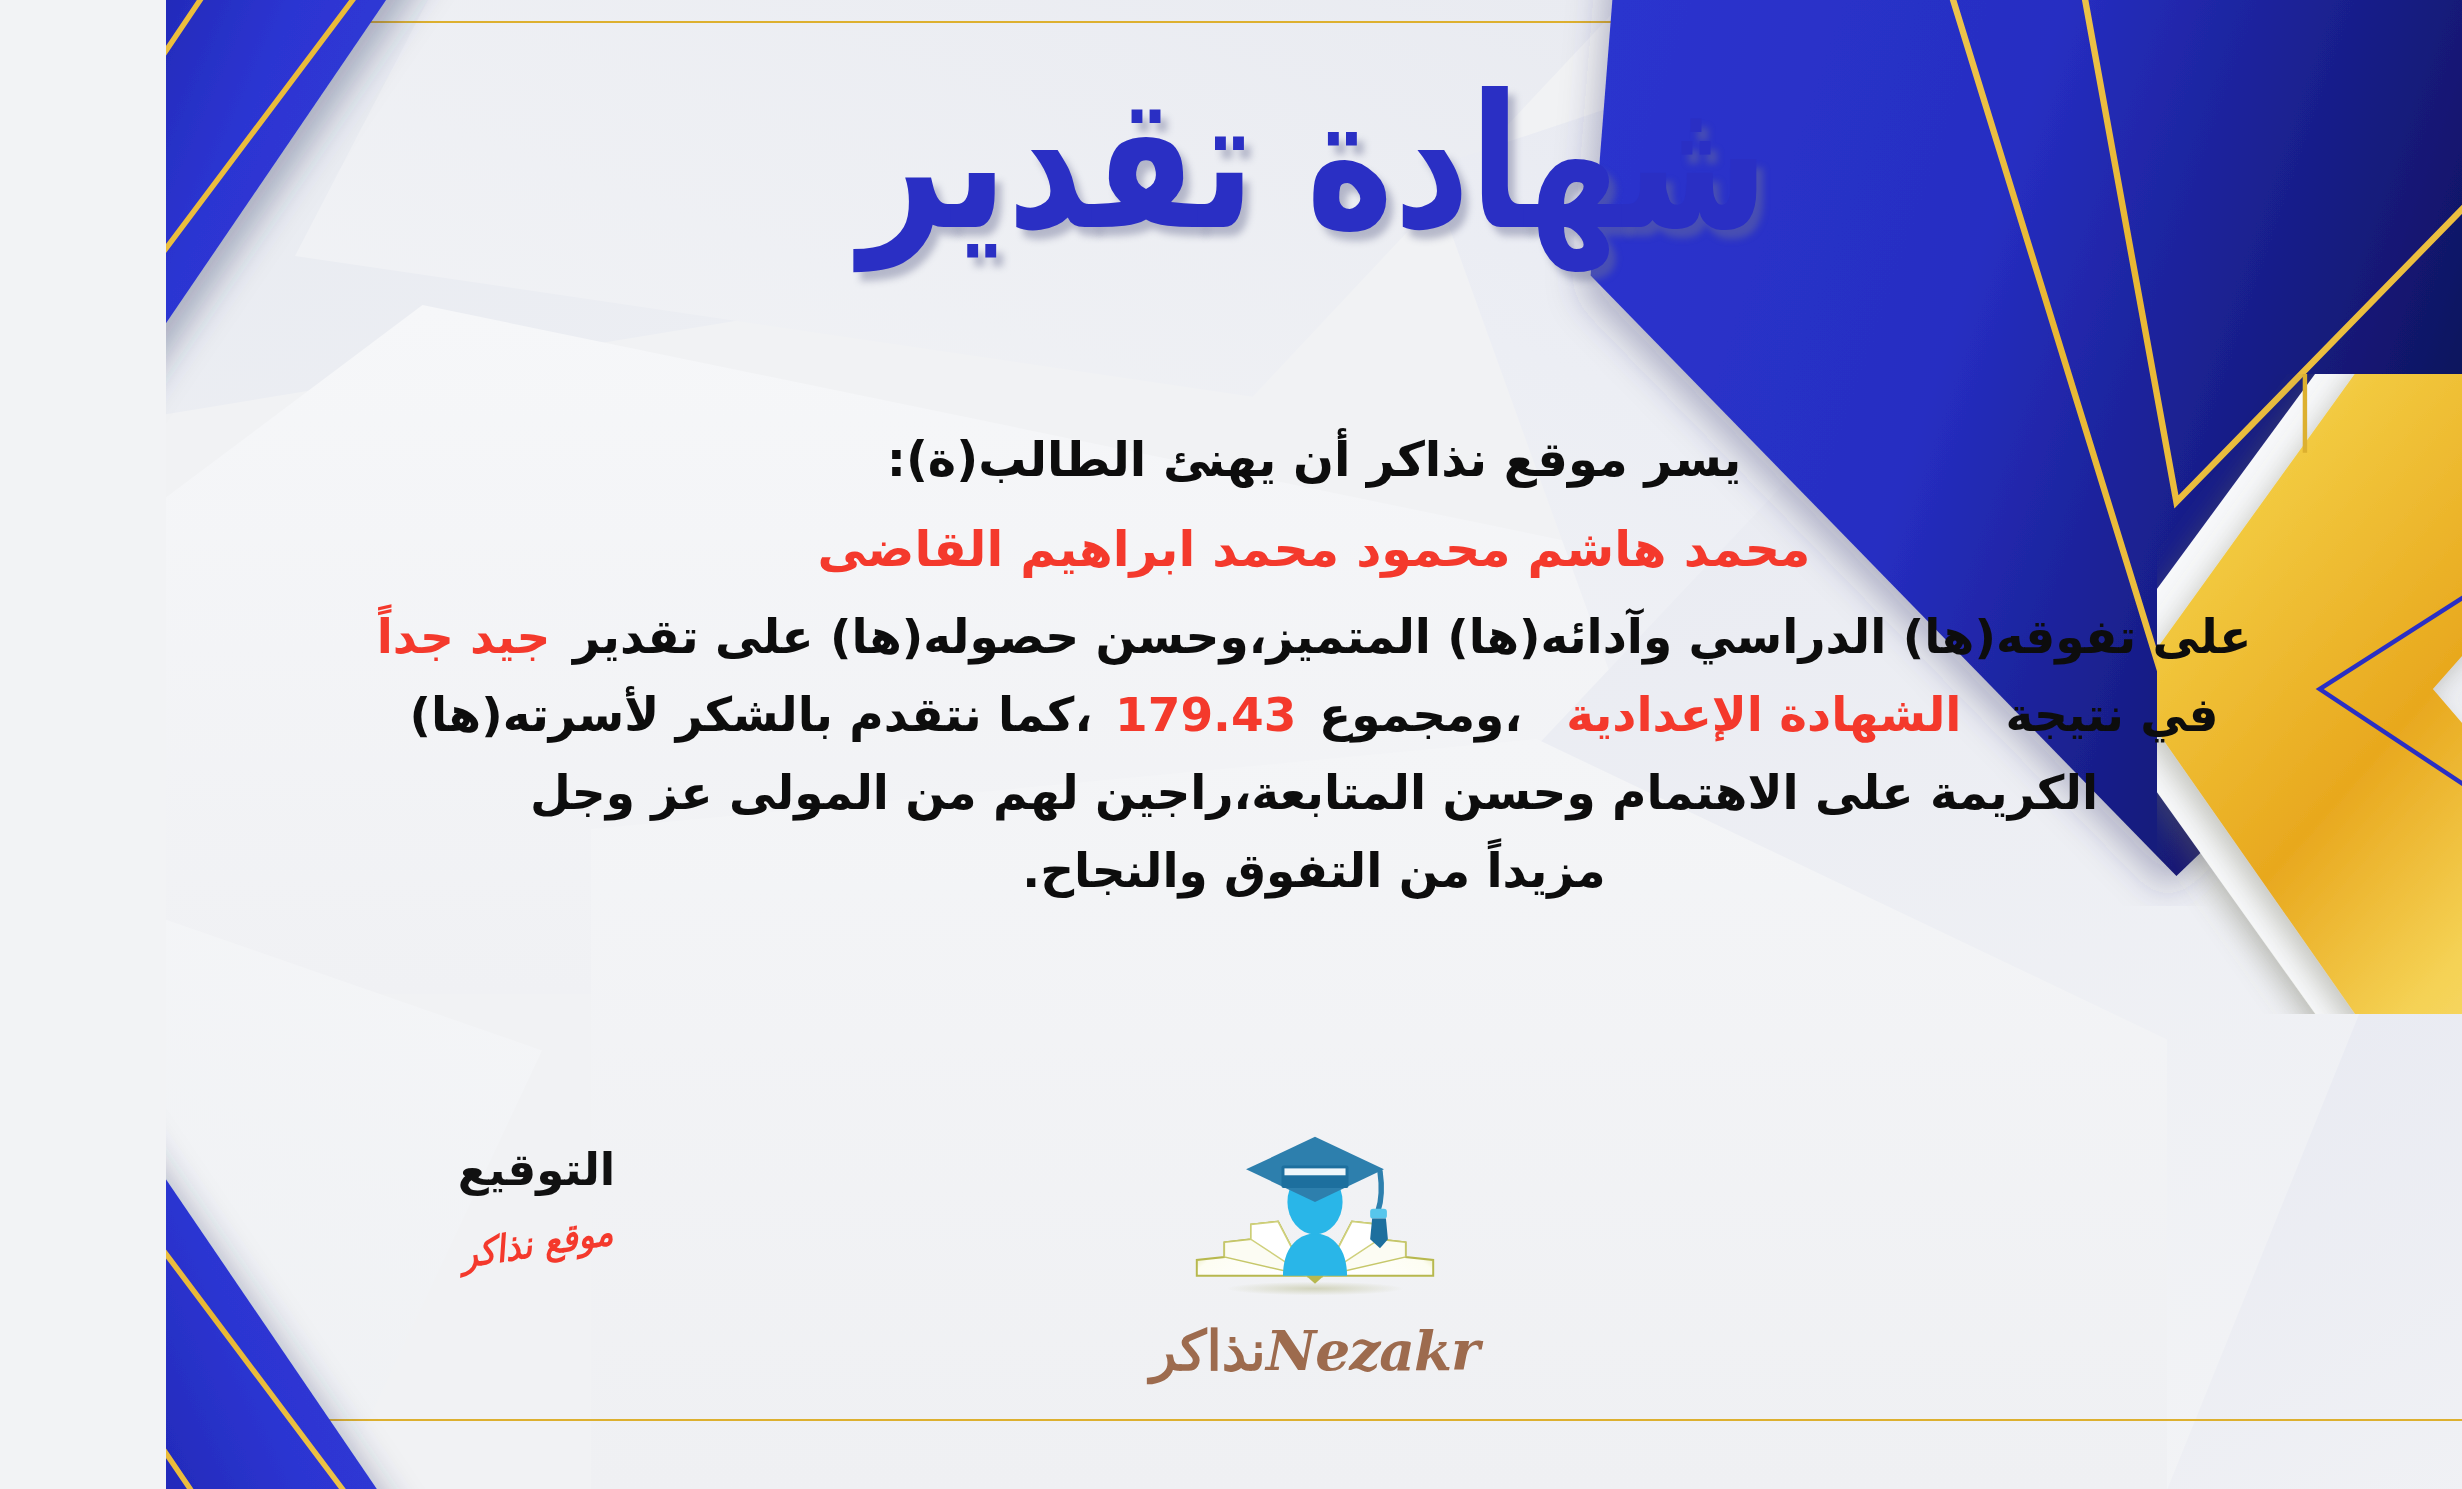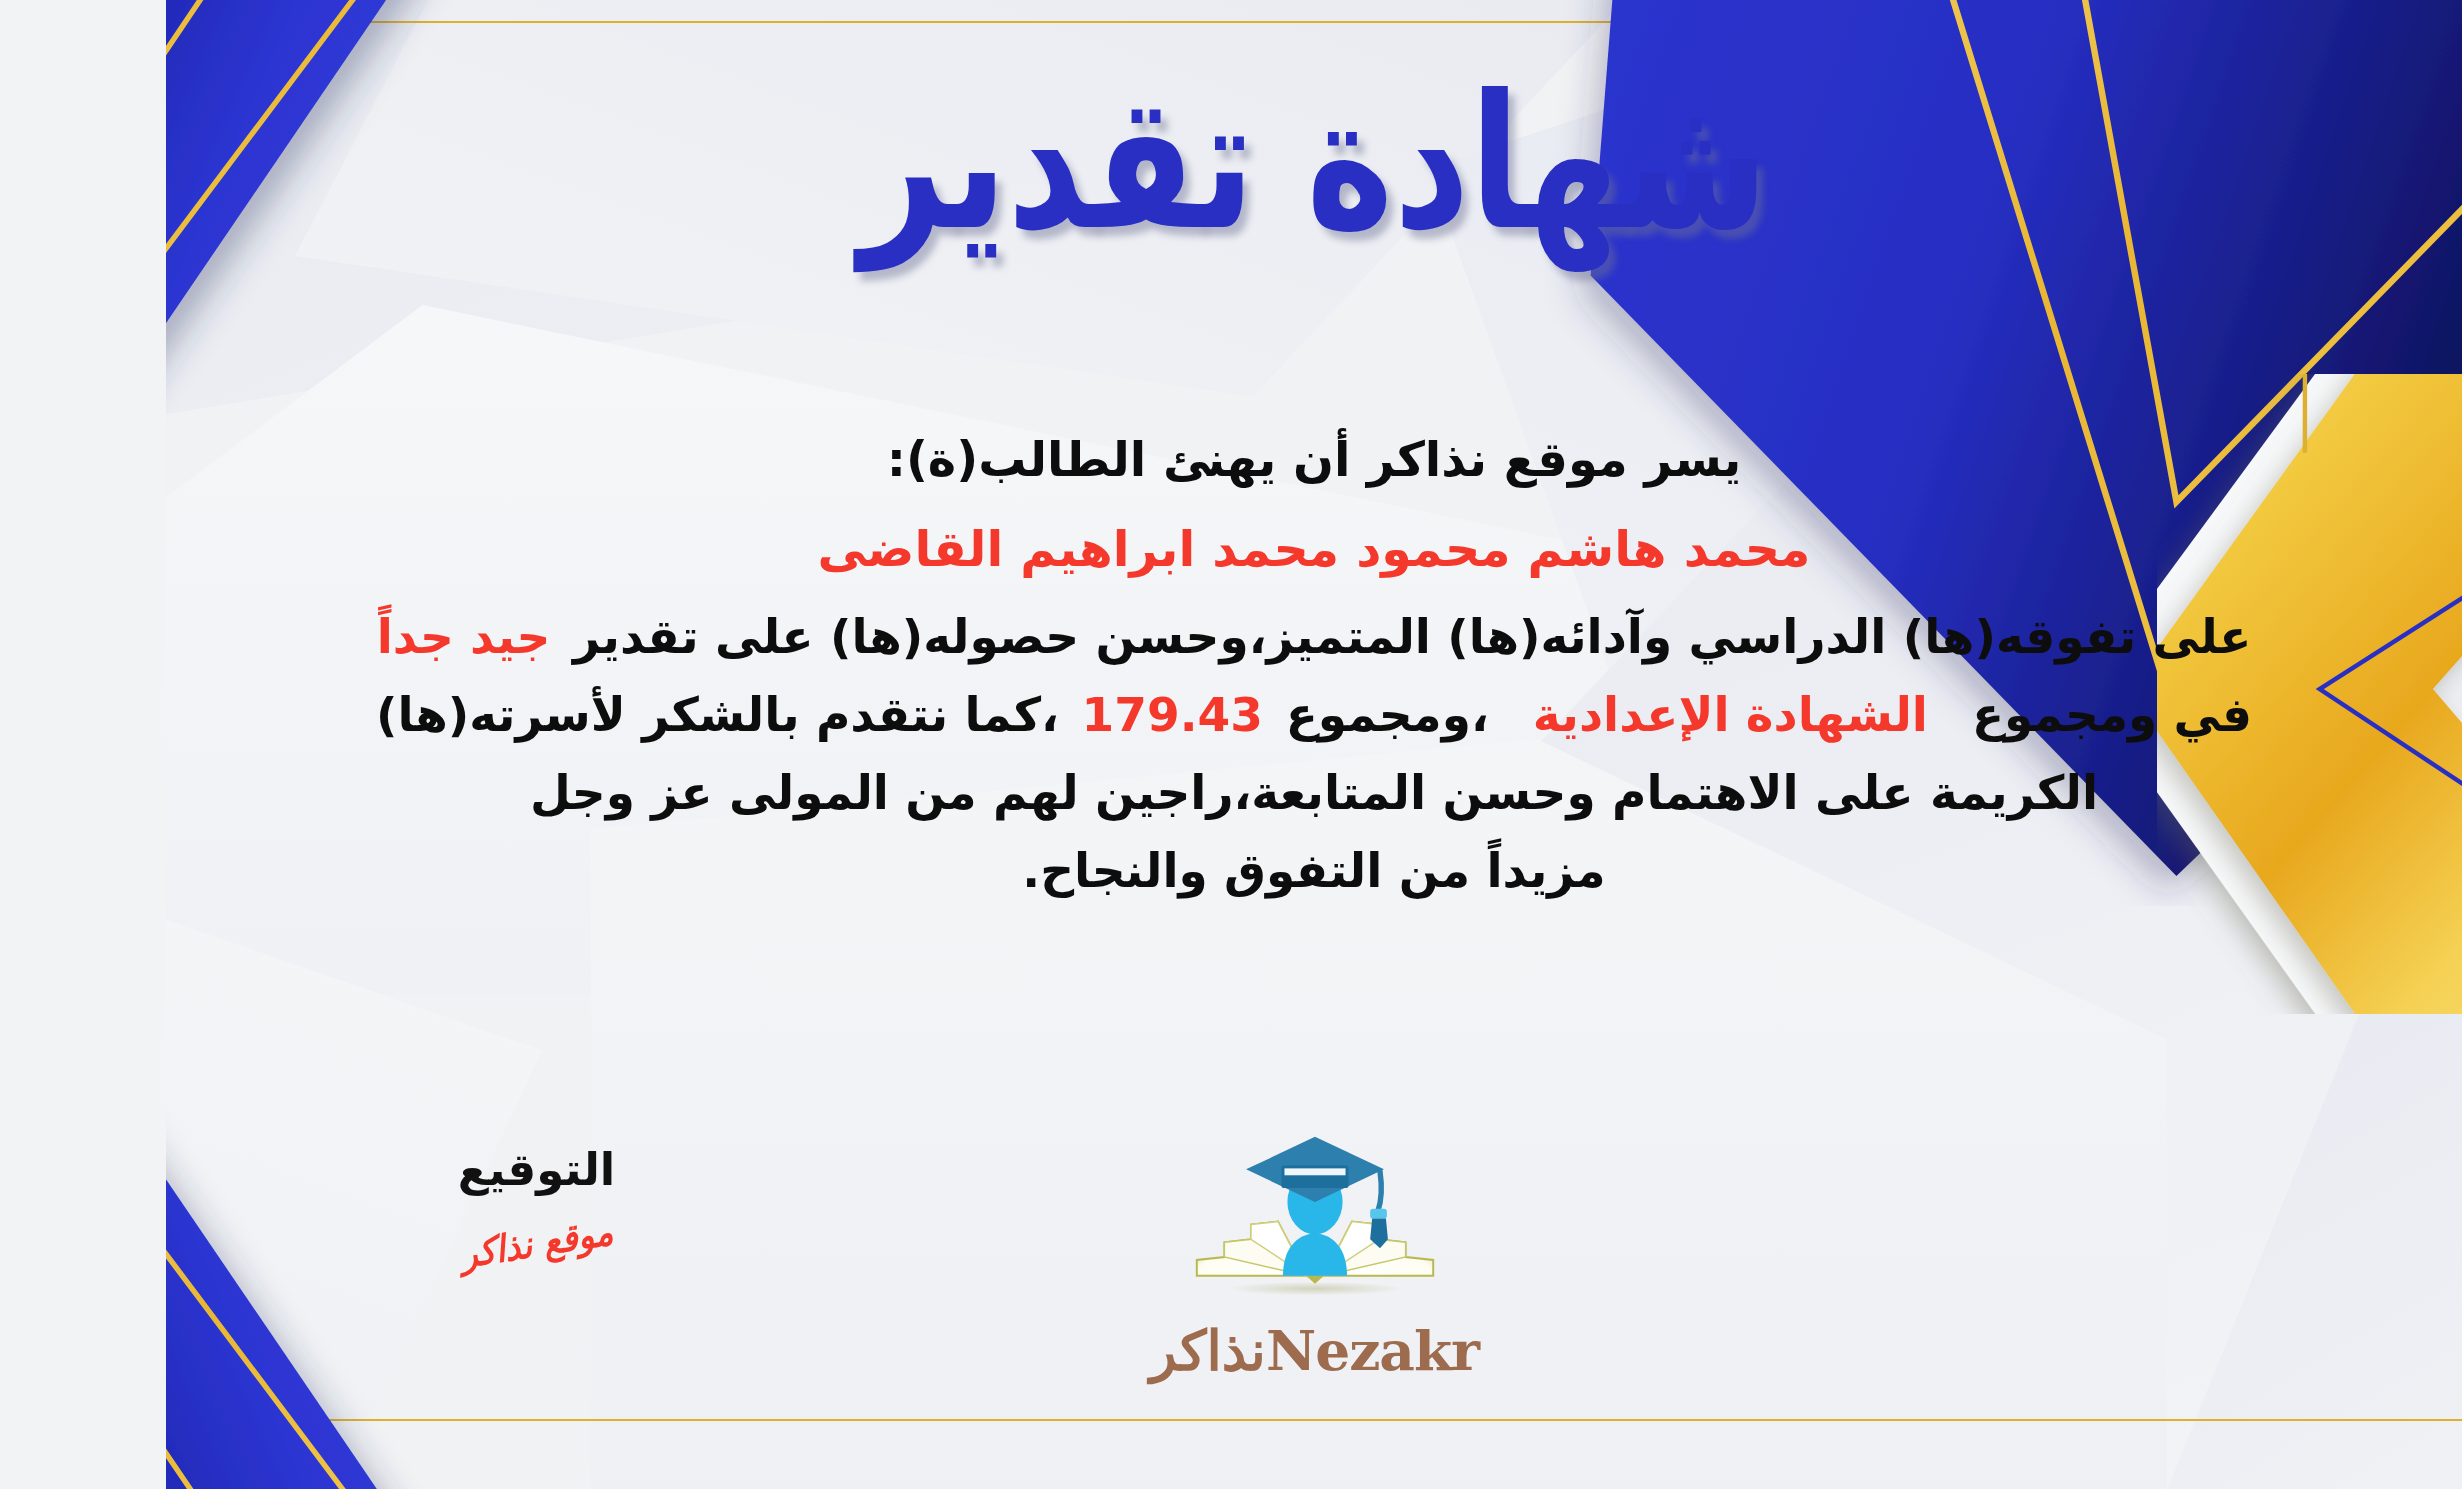--- a/index.html
+++ b/index.html
@@ -89,21 +89,21 @@
   }
 
   
   .logo-block{position:absolute;left:1098px;top:1128px;width:433px;text-align:center;}
   .logo-mark{display:block;margin:0 auto;}
   .logo-text{
     margin-top:-6.9px;font-size:55px;font-weight:700;color:#9d6b4e;
     font-family:"DejaVu Serif","Liberation Serif",serif;letter-spacing:-1px;
     white-space:nowrap;
   }
-  .logo-text .lat{font-family:"DejaVu Serif","Liberation Serif",serif;}
+  .logo-text .lat{font-family:"DejaVu Serif","Liberation Serif",serif;font-style:italic;}
 </style>
 </head>
 <body>
 
 <div class="cert">
 
   <div class="bg-base"></div>
   <div class="poly p1"></div>
   <div class="poly p2"></div>
   <div class="poly p3"></div>
@@ -215,21 +215,21 @@
 
     <p class="line l-intro">يسر موقع نذاكر أن يهنئ الطالب(ة):</p>
 
     <p class="line l-name">محمد هاشم محمود محمد ابراهيم القاضى</p>
 
     <p class="line">
       <span>على تفوقه(ها) الدراسي وآدائه(ها) المتميز،وحسن حصوله(ها) على تقدير</span><span class="sp"></span><span class="hl">جيد جداً</span>
     </p>
 
     <p class="line">
-      <span>في ومجموع</span><span class="sp-lg"></span><span class="hl">الشهادة الإعدادية</span><span class="sp-lg"></span><span>،ومجموع</span><span class="sp"></span><span class="hl">179.43</span><span class="sp"></span><span>،كما نتقدم بالشكر لأسرته(ها)</span>
+      <span>في نتيجة</span><span class="sp-lg"></span><span class="hl">الشهادة الإعدادية</span><span class="sp-lg"></span><span>،ومجموع</span><span class="sp"></span><span class="hl">179.43</span><span class="sp"></span><span>،كما نتقدم بالشكر لأسرته(ها)</span>
     </p>
 
     <p class="line">الكريمة على الاهتمام وحسن المتابعة،راجين لهم من المولى عز وجل</p>
 
     <p class="line">مزيداً من التفوق والنجاح.</p>
   </div>
 
   <div class="sign-block">
     <div class="sign-label">التوقيع</div>
     <div class="sign-mark">موقع نذاكر</div>

